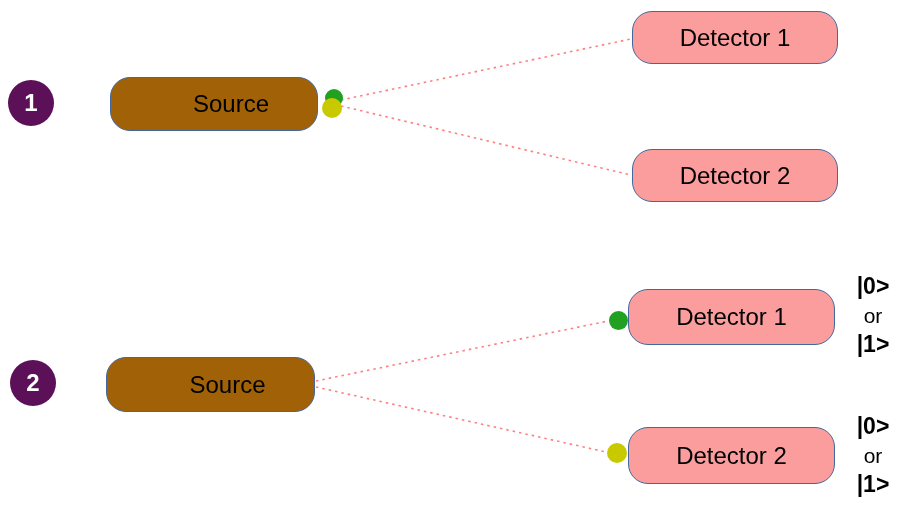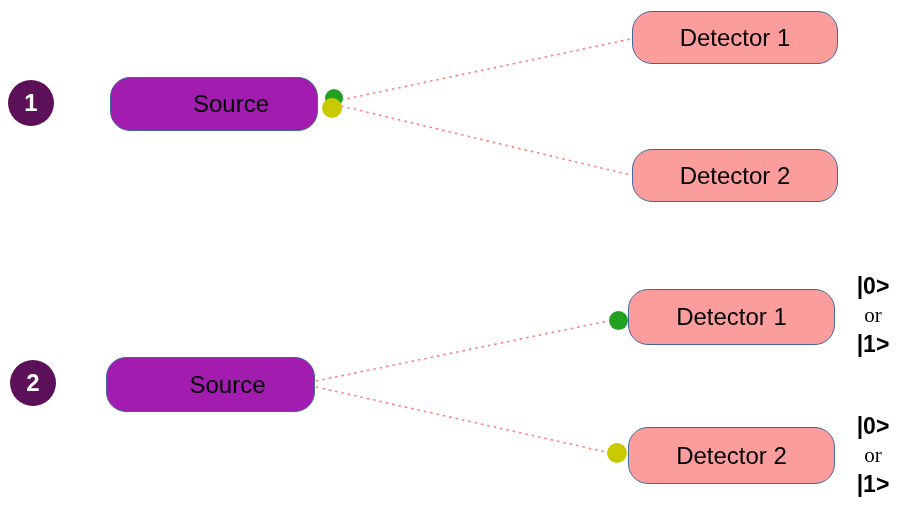--- a/index.html
+++ b/index.html
@@ -27,21 +27,21 @@
     position: absolute;
     display: flex;
     align-items: center;
     justify-content: center;
     border-radius: 20px;
     font-size: 24px;
     color: #000000;
     box-sizing: border-box;
   }
   .source {
-    background: #a21caf;
+    background: #a16207;
     border: 1.5px solid #44689D;
     padding-left: 34px;
   }
   .detector {
     background: #FB9D9D;
     border: 1.5px solid #44689D;
   }
   .badge {
     position: absolute;
     width: 46px;
@@ -88,21 +88,20 @@
   }
   .states-1 { top: 272px; }
   .states-2 { top: 412px; }
   .state-ket {
     font-size: 23px;
     font-weight: 700;
   }
   .state-or {
     font-size: 21px;
     font-weight: 400;
-    font-family: Liberation Serif, serif;
   }
 </style>
 </head>
 <body>
 
 <div class="canvas">
 
   <svg class="beams" viewBox="0 0 904 507" xmlns="http://www.w3.org/2000/svg">
     <line x1="341" y1="100" x2="631" y2="39" stroke="#FF8080" stroke-width="1.6" stroke-dasharray="2.5,4"></line>
     <line x1="341" y1="106" x2="631" y2="175" stroke="#FF8080" stroke-width="1.6" stroke-dasharray="2.5,4"></line>

